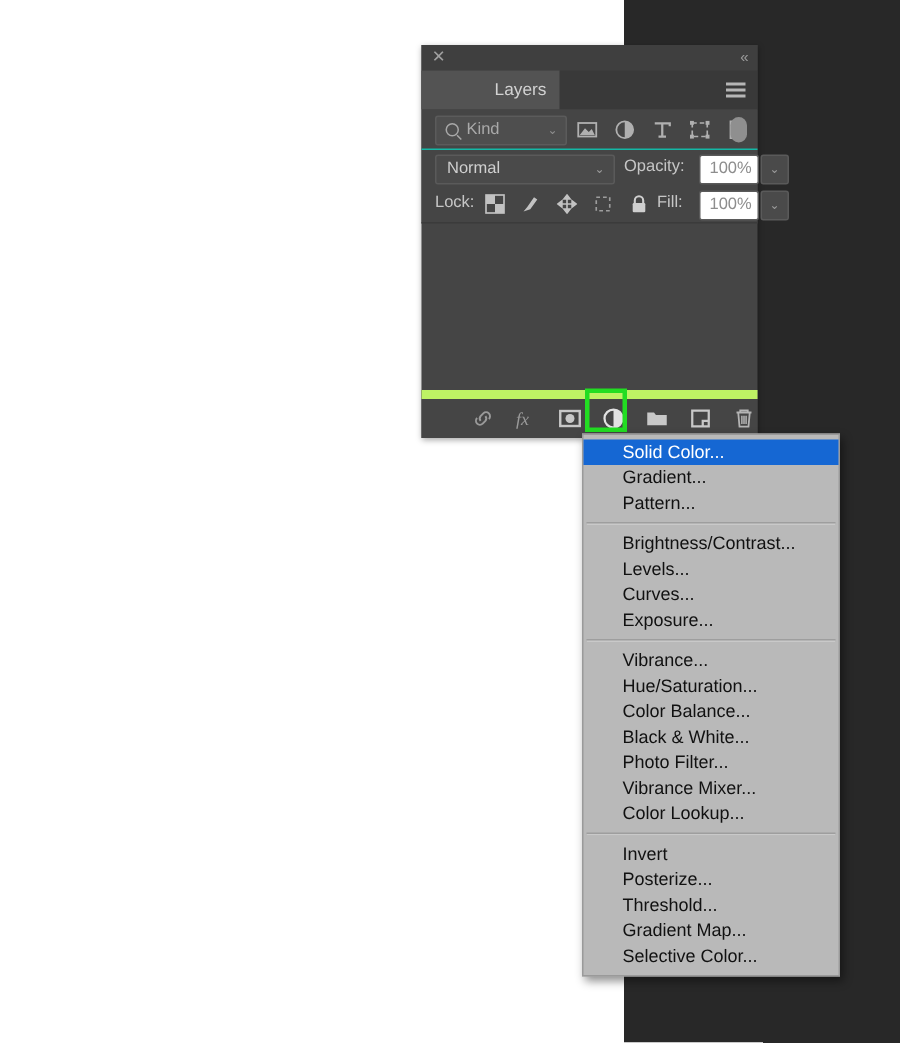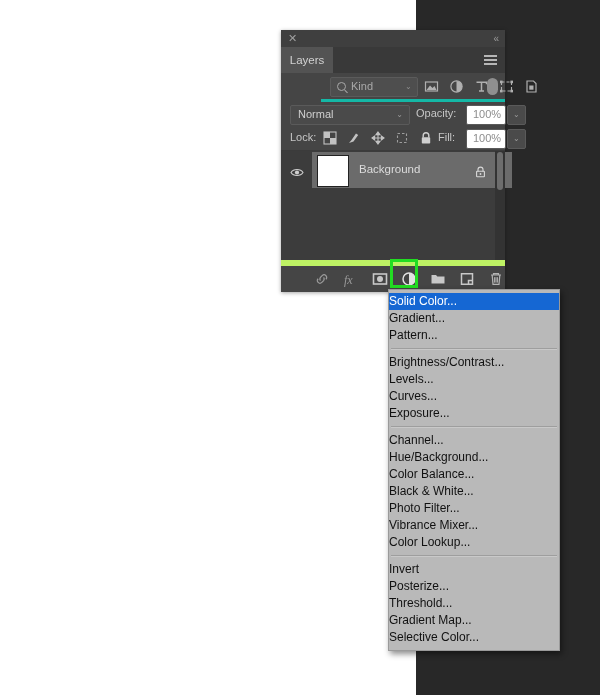--- a/index.html
+++ b/index.html
@@ -71,41 +71,41 @@
   .panel-tab {
     position: absolute;
     left: 0; top: 0;
     width: 52px; height: 26px;
     background: #535353;
     color: #d2d2d2;
     font-size: 11.5px;
     line-height: 26px;
     text-align: center;
     cursor: pointer;
+    padding-left: 40px;
   }
   .panel-menu-icon {
     position: absolute;
     right: 8px; top: 8px;
     width: 13px; height: 10px;
     cursor: pointer;
   }
   .panel-menu-icon i {
     display: block;
     height: 1.6px;
     margin-bottom: 2.6px;
     background: #b6b6b6;
   }
 
   
   .filter-row {
     position: relative;
     height: 26px;
     background: #454545;
-    border-bottom: 3px solid #14b8a6;
-    margin-left: 40px;
+    border-bottom: 1px solid #14b8a6;
   }
   .kind-select {
     position: absolute;
     left: 9px; top: 4px;
     width: 86px; height: 18px;
     background: #4e4e4e;
     border: 1px solid #5b5b5b;
     border-radius: 2px;
     cursor: pointer;
   }
@@ -355,20 +355,21 @@
     background: #b9b9b9;
     border: 1px solid #9a9a9a;
     box-shadow: 2px 3px 6px rgba(0,0,0,0.45);
     padding: 3px 0 4px 0;
     font-size: 12px;
     color: #111111;
   }
   #adjustment-menu .mi {
     height: 17px;
     line-height: 17px;
+    padding-left: 26px;
     white-space: nowrap;
     cursor: default;
   }
   #adjustment-menu .mi.selected {
     background: #1567d3;
     color: #ffffff;
   }
   #adjustment-menu .sep {
     height: 1px;
     margin: 4px 2px;
@@ -491,44 +492,20 @@
     </div>
     <div class="fill-label">Fill:</div>
     <div class="num-field" style="left:185px;width:38px;">
       <div class="v">100%</div>
     </div>
     <div class="stepper" style="left:226px;">
       <div class="caret">⌄</div>
     </div>
   </div>
 
-  <div class="layer-list">
-    <div class="layer-row">
-      <div class="eye">
-        <svg width="14" height="11" viewBox="0 0 14 11">
-          <path d="M1 5.5 C3.5 1.5 10.5 1.5 13 5.5 C10.5 9.5 3.5 9.5 1 5.5 Z" fill="none" stroke="#cfcfcf" stroke-width="1.1"></path>
-          <circle cx="7" cy="5.5" r="2.1" fill="#cfcfcf"></circle>
-        </svg>
-      </div>
-      <div class="thumbwrap">
-        <div class="thumb"></div>
-        <div class="lname">Background</div>
-        <div class="rowlock">
-          <svg width="11" height="12" viewBox="0 0 11 12">
-            <path d="M3 5.4 V3.6 A2.5 2.5 0 0 1 8 3.6 V5.4" fill="none" stroke="#d8d8d8" stroke-width="1.1"></path>
-            <rect x="1.6" y="5.2" width="7.8" height="5.6" rx="0.6" fill="none" stroke="#d8d8d8" stroke-width="1.1"></rect>
-            <circle cx="5.5" cy="8" r="0.9" fill="#d8d8d8"></circle>
-          </svg>
-        </div>
-      </div>
-    </div>
-    <div class="scrollbar-track">
-      <div class="scrollbar-thumb"></div>
-    </div>
-  </div>
 
   <div class="panel-bottom">
     <div class="bottom-icons">
       <div class="bi">
         <svg width="16" height="16" viewBox="0 0 16 16">
           <path d="M6.4 9.6 A2.6 2.6 0 0 1 6.4 6.4 L8.2 4.6 A2.6 2.6 0 0 1 11.9 8.3" fill="none" stroke="#9a9a9a" stroke-width="1.3"></path>
           <path d="M9.6 6.4 A2.6 2.6 0 0 1 9.6 9.6 L7.8 11.4 A2.6 2.6 0 0 1 4.1 7.7" fill="none" stroke="#9a9a9a" stroke-width="1.3"></path>
         </svg>
       </div>
       <div class="bi">
@@ -579,22 +556,22 @@
 
   <div class="sep"></div>
 
   <div class="mi">Brightness/Contrast...</div>
   <div class="mi">Levels...</div>
   <div class="mi">Curves...</div>
   <div class="mi">Exposure...</div>
 
   <div class="sep"></div>
 
-  <div class="mi">Channel...</div>
-  <div class="mi">Hue/Background...</div>
+  <div class="mi">Vibrance...</div>
+  <div class="mi">Hue/Saturation...</div>
   <div class="mi">Color Balance...</div>
   <div class="mi">Black &amp; White...</div>
   <div class="mi">Photo Filter...</div>
   <div class="mi">Vibrance Mixer...</div>
   <div class="mi">Color Lookup...</div>
 
   <div class="sep"></div>
 
   <div class="mi">Invert</div>
   <div class="mi">Posterize...</div>

